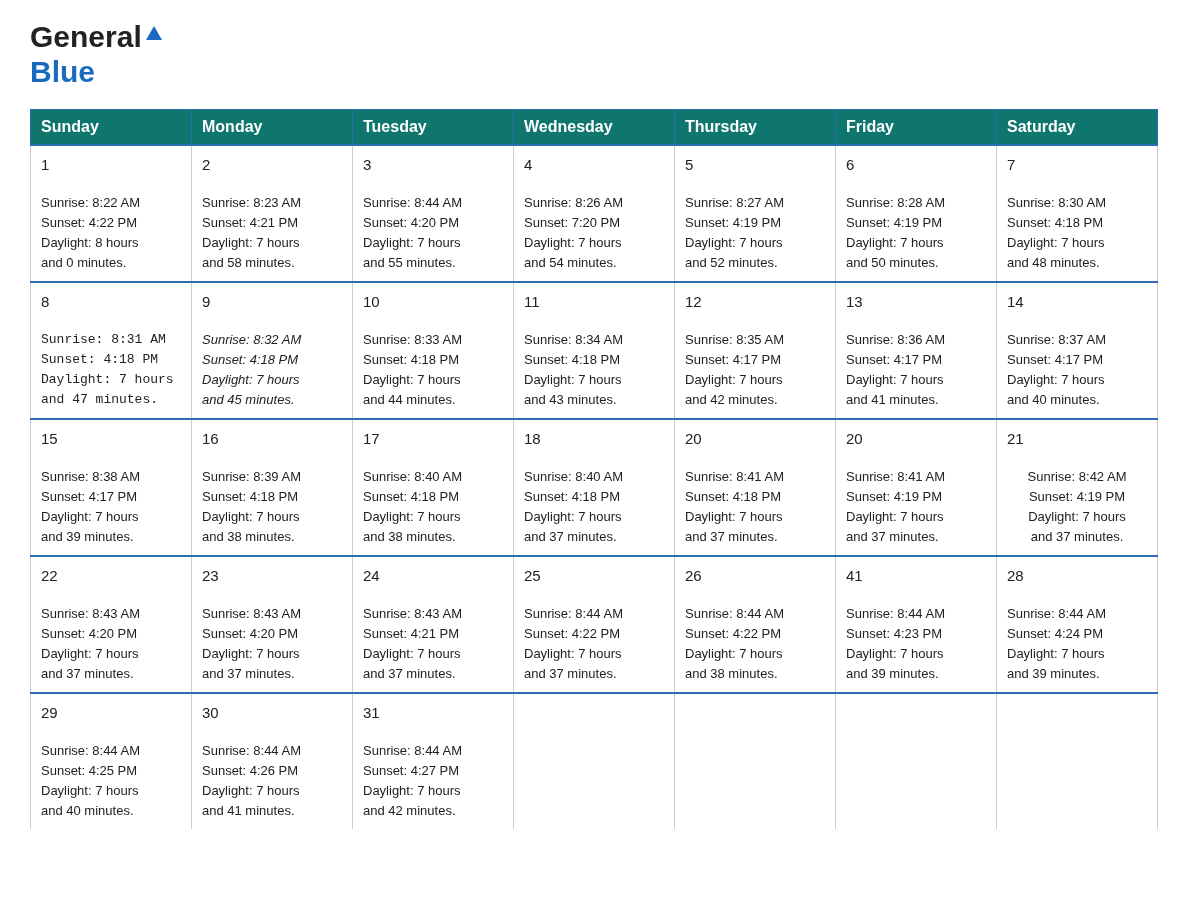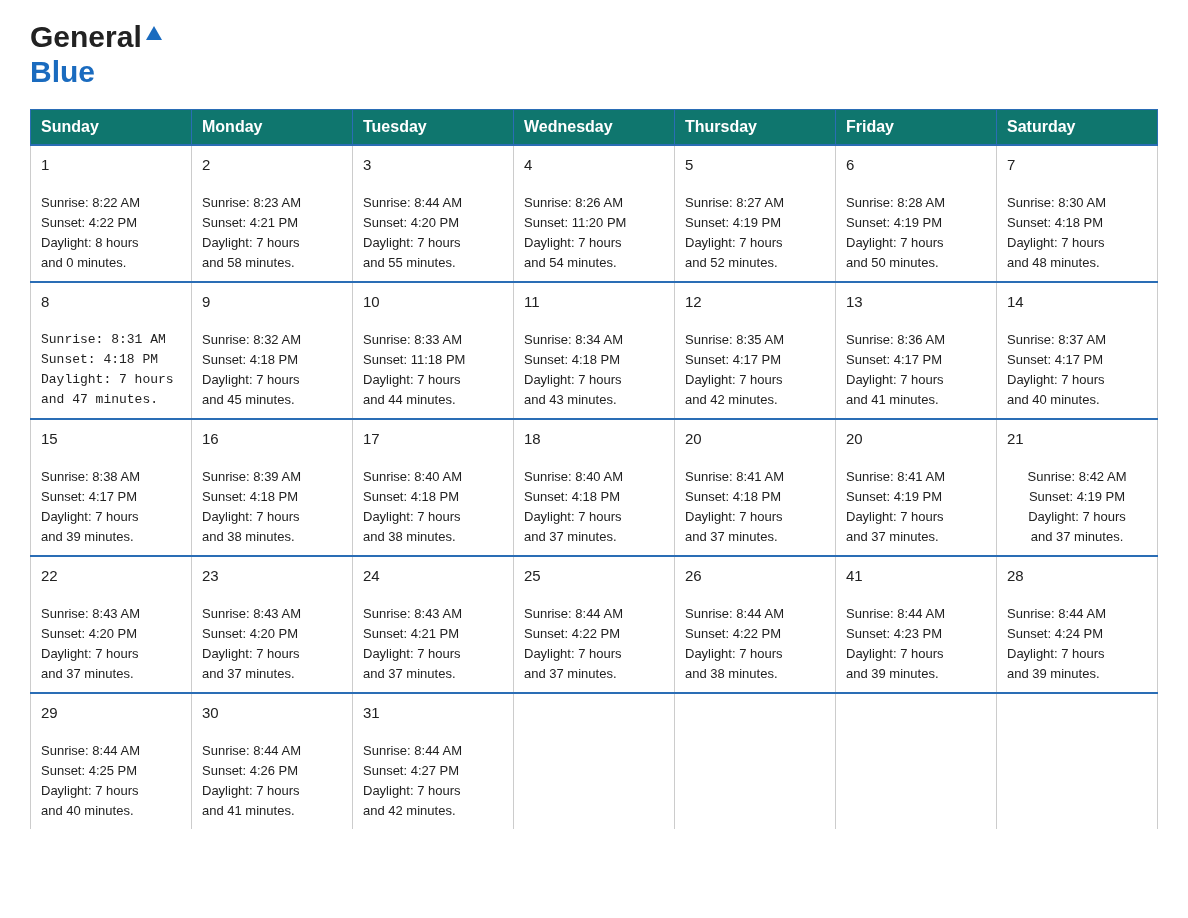--- a/index.html
+++ b/index.html
@@ -142,21 +142,21 @@
         <td>
           <span class="day-num">3</span>
           <div class="day-info" style="white-space: pre-line;">Sunrise: 8:44 AM
 Sunset: 4:20 PM
 Daylight: 7 hours
 and 55 minutes.</div>
         </td>
         <td>
           <span class="day-num">4</span>
           <div class="day-info" style="white-space: pre-line;">Sunrise: 8:26 AM
-Sunset: 11:20 PM
+Sunset: 7:20 PM
 Daylight: 7 hours
 and 54 minutes.</div>
         </td>
         <td>
           <span class="day-num">5</span>
           <div class="day-info" style="white-space: pre-line;">Sunrise: 8:27 AM
 Sunset: 4:19 PM
 Daylight: 7 hours
 and 52 minutes.</div>
         </td>
@@ -178,29 +178,29 @@
       <tr class="week-row">
         <td>
           <span class="day-num">8</span>
           <div class="day-info" style="white-space: pre-line; font-family: Liberation Mono, monospace;">Sunrise: 8:31 AM
 Sunset: 4:18 PM
 Daylight: 7 hours
 and 47 minutes.</div>
         </td>
         <td>
           <span class="day-num">9</span>
-          <div class="day-info" style="white-space: pre-line;">Sunrise: 8:32 AM
+          <div class="day-info" style="white-space: pre-line; font-style: italic;">Sunrise: 8:32 AM
 Sunset: 4:18 PM
 Daylight: 7 hours
 and 45 minutes.</div>
         </td>
         <td>
           <span class="day-num">10</span>
           <div class="day-info" style="white-space: pre-line;">Sunrise: 8:33 AM
-Sunset: 11:18 PM
+Sunset: 4:18 PM
 Daylight: 7 hours
 and 44 minutes.</div>
         </td>
         <td>
           <span class="day-num">11</span>
           <div class="day-info" style="white-space: pre-line;">Sunrise: 8:34 AM
 Sunset: 4:18 PM
 Daylight: 7 hours
 and 43 minutes.</div>
         </td>

